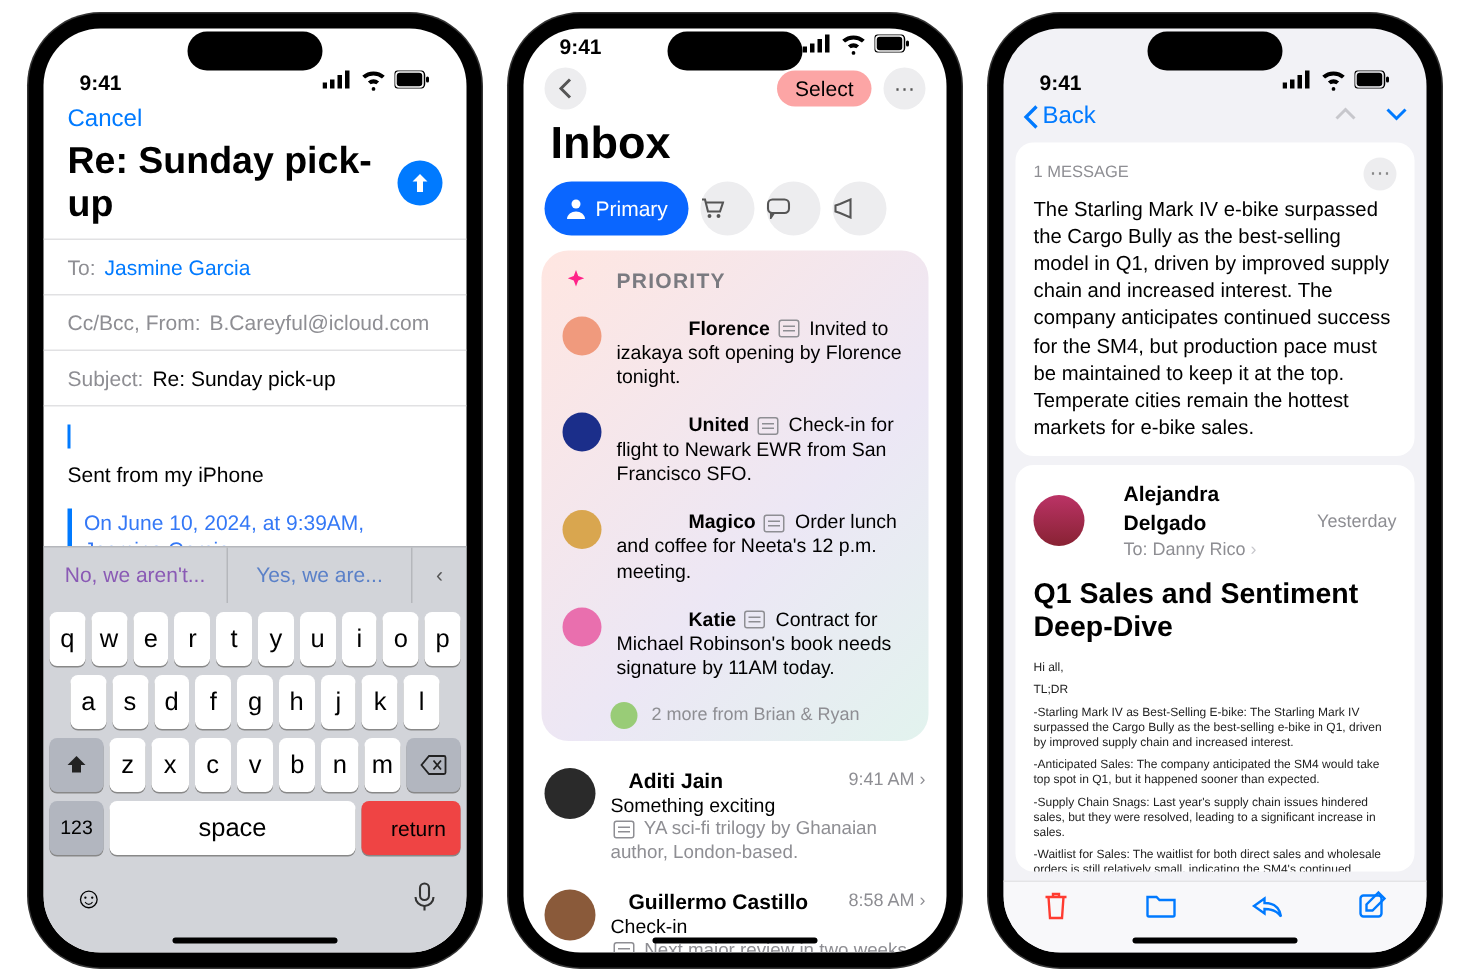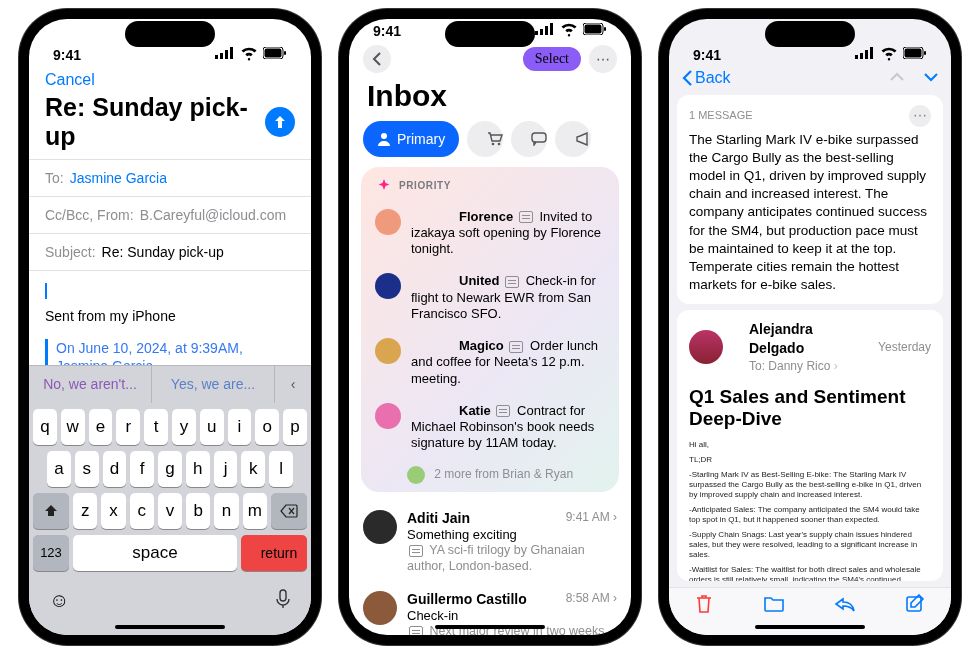--- a/index.html
+++ b/index.html
@@ -171,70 +171,69 @@
     padding:4px 14px;
     gap:8px;
   }
   .circ-btn {
     width:28px;height:28px;border-radius:50%;
     background:#ededef;
     display:flex;align-items:center;justify-content:center;
     color:#555; font-size:14px;
   }
   .select-pill {
-    background:#8b5cf6;
+    background:#fca5a5;
     border-radius:14px;
     padding:4px 12px;
     font-size:14px;
     color:#000;
-    font-family:Liberation Serif, serif;
   }
   .inbox-title { padding:2px 18px 8px; font-size:30px; font-weight:700;}
   .category-row { display:flex; gap:8px; padding:0 14px 10px;}
   .cat-pill {
     border-radius:18px;
     background:#ededef;
     display:flex;
     align-items:center;
-    justify-content:flex-end;
+    justify-content:space-between;
     font-size:14px;
     color:#333;
   }
   .cat-primary { background:#0a66ff; color:#fff; padding:8px 14px; gap:6px; font-weight:500;}
   .cat-icon { width:36px; height:36px; }
   .priority-card {
     margin:0 12px;
     border-radius:18px;
     background:linear-gradient(135deg,#ffe6e1,#ece7f5 60%, #e2f3ee);
     padding:10px 12px 8px;
   }
   .prio-hdr {
-    display:flex; align-items:center; gap:8px;
-    font-size:10px; font-weight:600; color:#7a7a80; letter-spacing:0.06em;
+    display:flex; align-items:center; gap:20px;
+    font-size:14px; font-weight:600; color:#7a7a80; letter-spacing:0.06em;
     padding:2px 4px 8px;
   }
   .prio-row {
     display:flex; gap:10px;
     padding:8px 2px;
     font-size:13px;
     line-height:1.25;
   }
   .avatar {
     width:26px;height:26px;border-radius:50%; flex:0 0 26px;
     background-size:cover;
   }
   .prio-text { flex:1; }
   .prio-name { font-weight:600;padding-left:48px; }
   .prio-more { font-size:12px; color:#8e8e93; padding:6px 0 0 34px;}
   .msg-list { padding:10px 14px 0; }
   .msg-item { display:flex; gap:10px; padding:8px 0; font-size:12.5px; line-height:1.25;}
   .msg-avatar { width:34px;height:34px;border-radius:50%; flex:0 0 34px; background:#555;}
   .msg-body { flex:1; }
   .msg-row1 { display:flex; justify-content:space-between;}
-  .msg-name { font-weight:600; font-size:14px;}
+  .msg-name { font-weight:600; font-size:14px;margin-left:12px;}
   .msg-time { color:#8e8e93; font-size:12px;}
   .msg-subj { font-size:13px; }
   .msg-prev { color:#8e8e93; }
 
   
   .sum-badge {
     display:inline-flex;
     width:14px; height:12px;
     border:1px solid #8e8e93;
     border-radius:2px;

